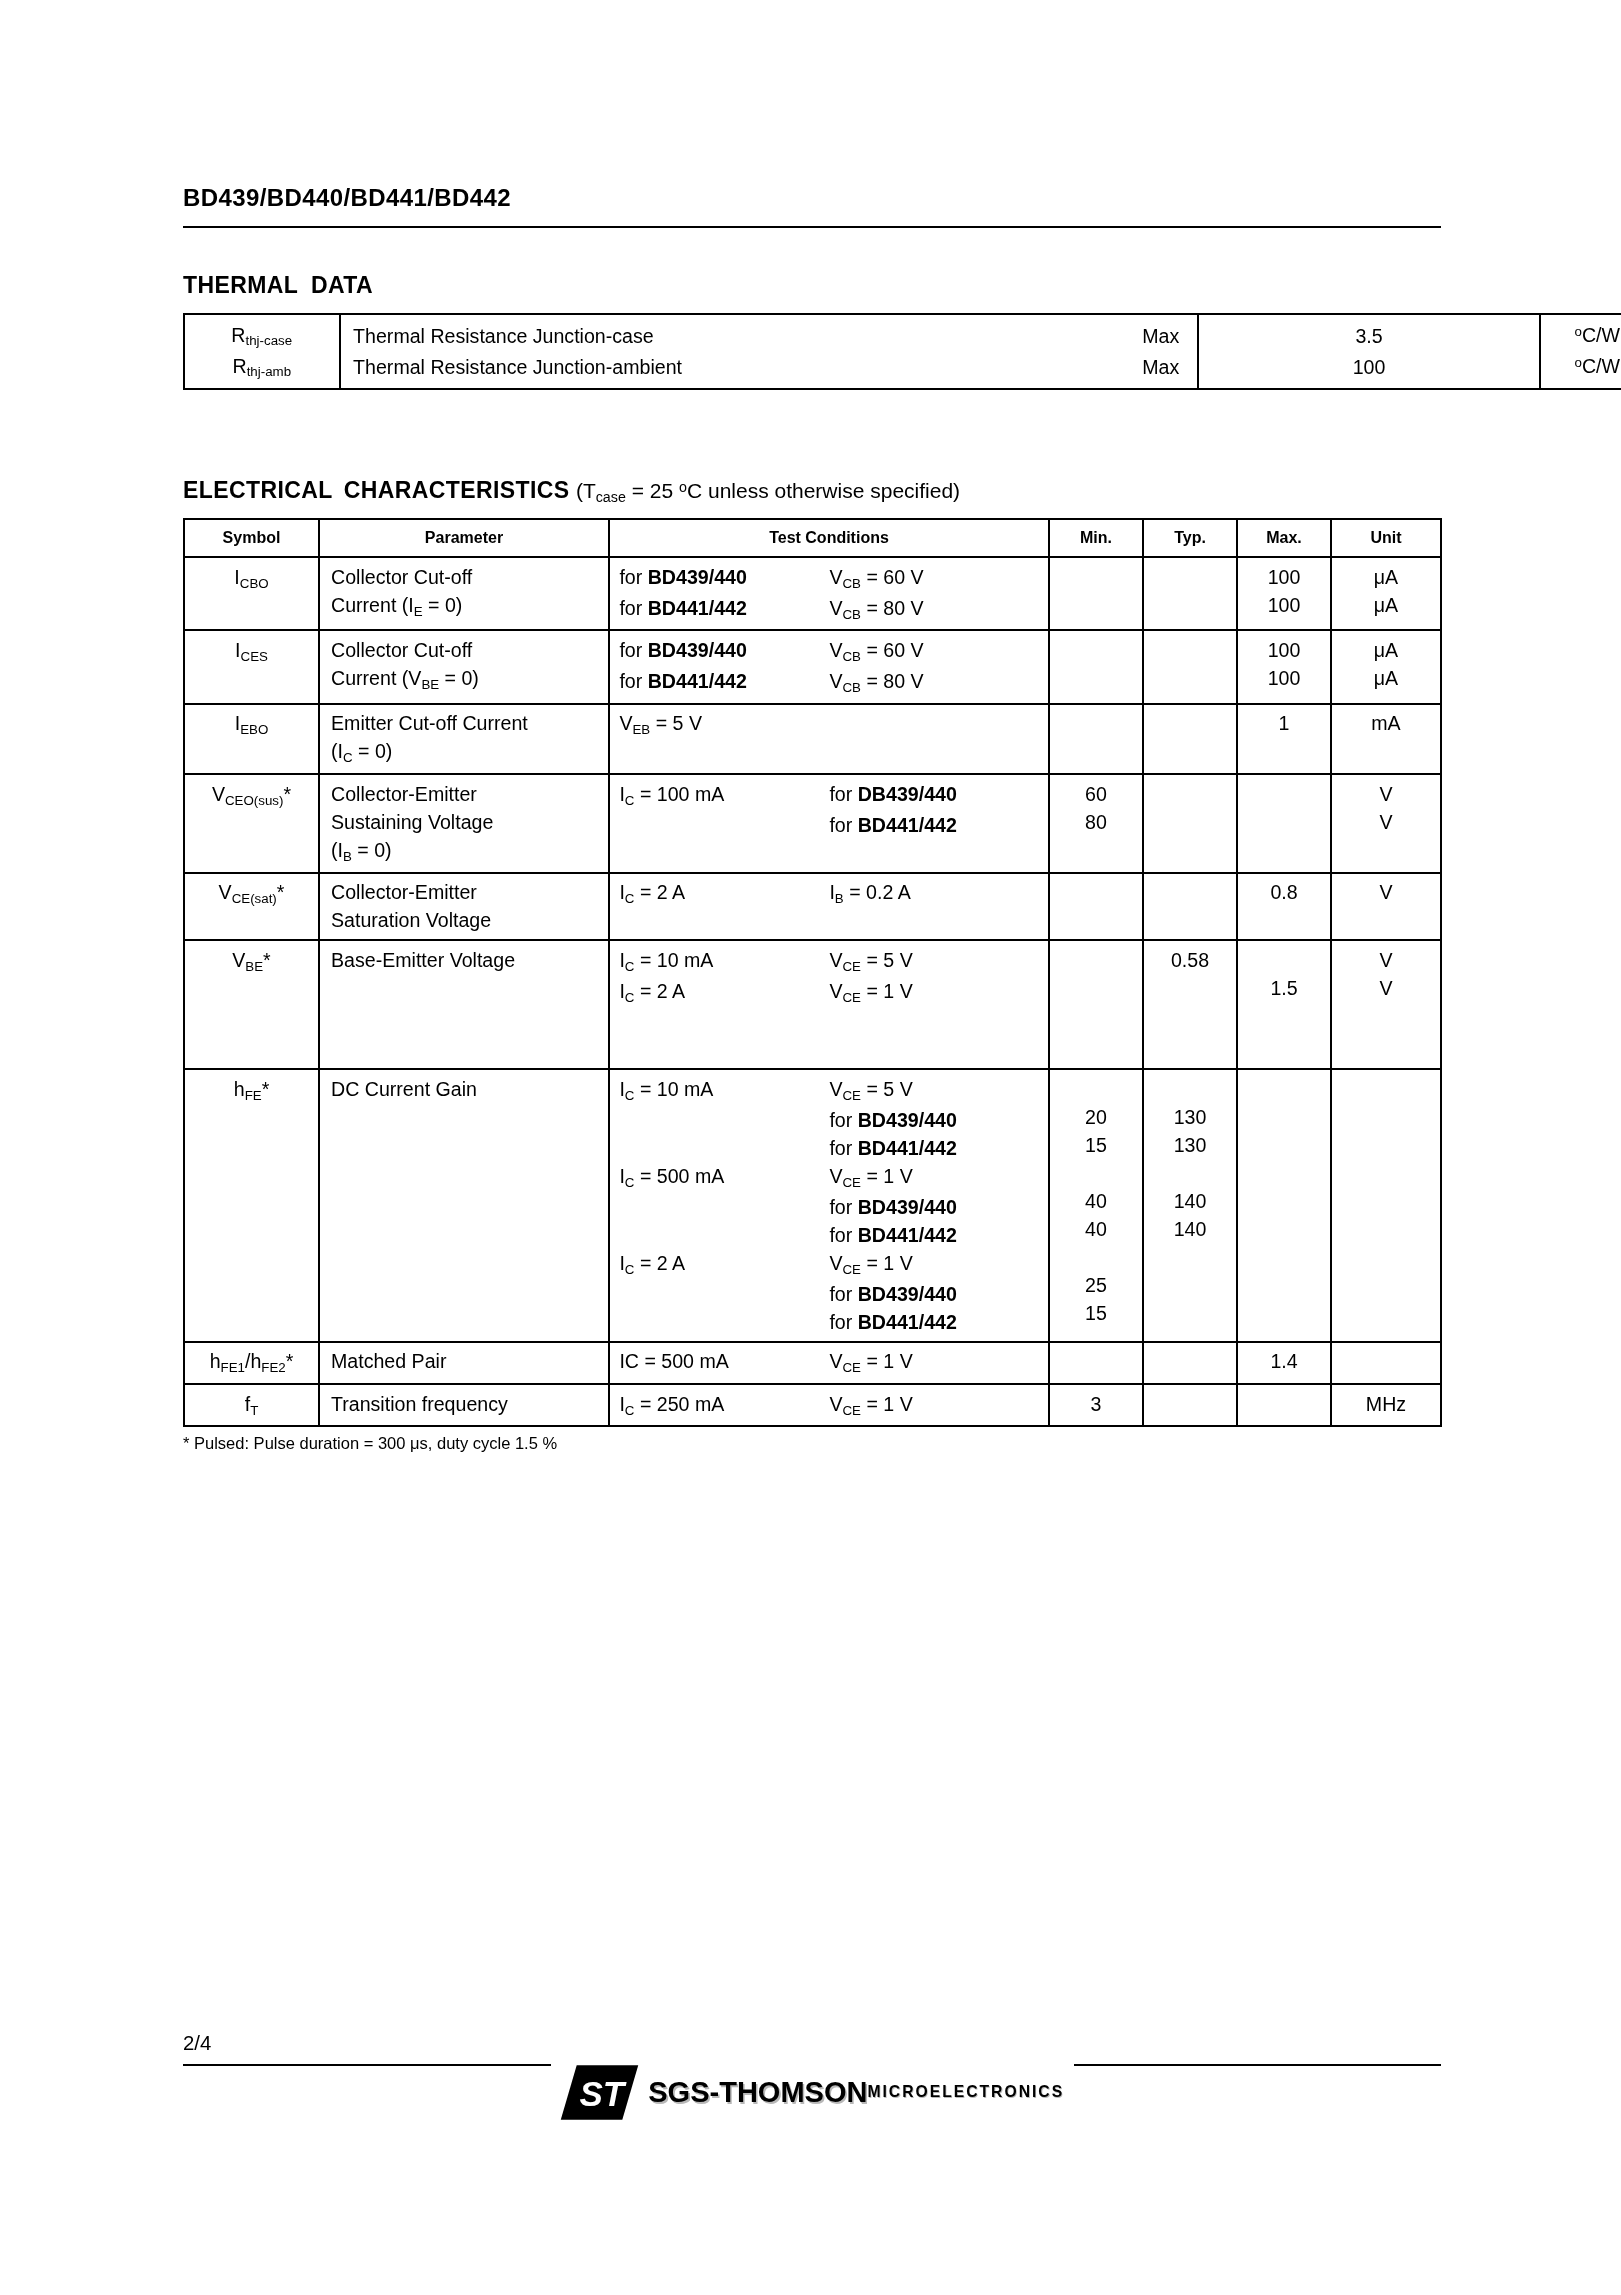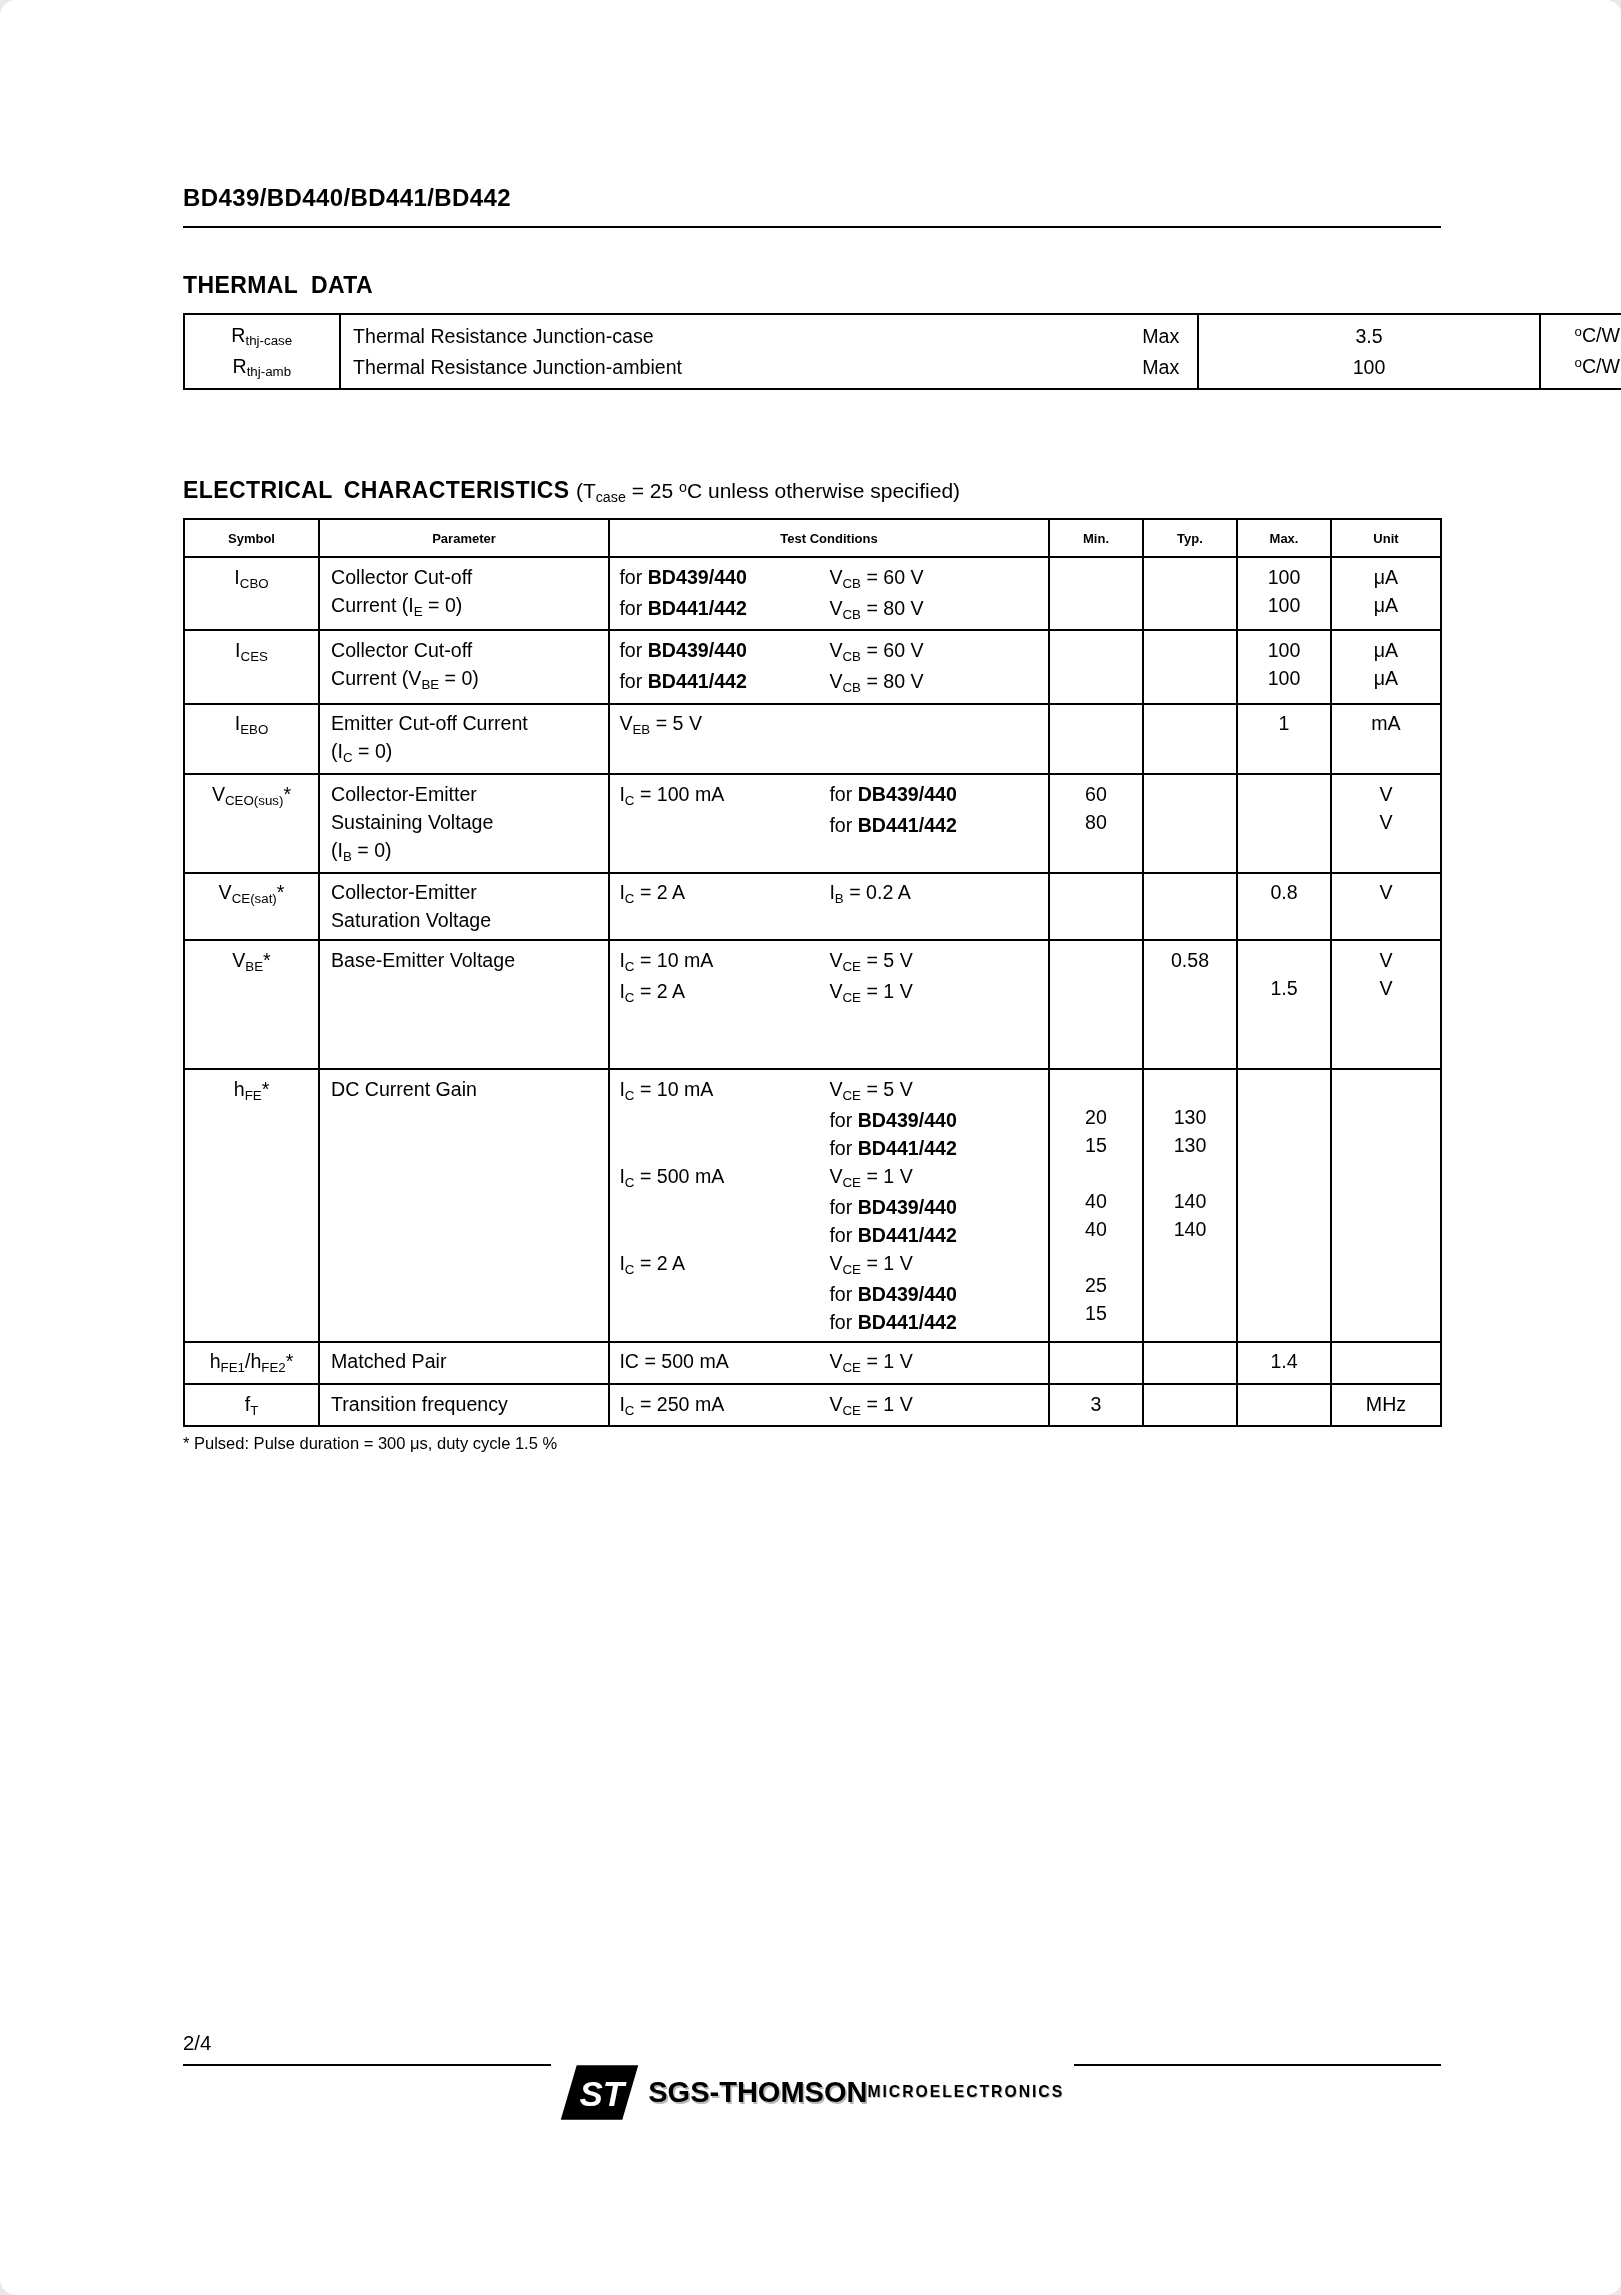--- a/index.html
+++ b/index.html
@@ -1,18 +1,18 @@
 <!DOCTYPE html>
 <html style="font-size:12.6px"><head>
 <meta charset="utf-8">
 <style>
   html, body { margin:0; padding:0; background:#e9e9e9; }
   .page {
     position:relative; width:1622px; height:2295px; background:#ffffff;
-    font-family:"Liberation Sans", sans-serif; color:#000; overflow:hidden;border-radius:16px;
+    font-family:"Liberation Sans", sans-serif; color:#000; overflow:hidden;
   }
   sub { font-size:68%; vertical-align:baseline; position:relative; top:0.30em; }
   sup { font-size:68%; vertical-align:baseline; position:relative; top:-0.45em; }
 
   .doc-title { position:absolute; left:183px; top:184px; font-size:24px; font-weight:700; letter-spacing:0.4px; }
   .title-rule { position:absolute; left:183px; top:226px; width:1258px; border-top:2.4px solid #000; }
 
   .sec-heading { font-size:23px; font-weight:700; word-spacing:6.3px; letter-spacing:0.4px; }
 
   .thermal-section { position:absolute; left:183px; top:272px; width:1258px; }
@@ -25,21 +25,21 @@
   .tc-max  { width:149px; text-align:right; padding-right:17.3px !important; border-right:2.4px solid #000; }
   .tc-val  { width:300px; text-align:center; border-right:2.4px solid #000; }
   .tc-unit { width:98px; text-align:center;margin-top:8px; }
 
   .ec-section { position:absolute; left:183px; top:436px; width:1258px; }
   .ec-heading { font-size:23px;margin-top:41px; }
   .ec-heading .hb { font-weight:700; word-spacing:4.7px; letter-spacing:0.4px; }
   .ec-heading .ht { font-weight:400; font-size:21px; }
 
   .ec-table { margin-top:14px; width:1258px; border-collapse:collapse; border:2.4px solid #000; table-layout:fixed; }
-  .ec-table th { border:2.4px solid #000; font-size:13px; font-weight:700; height:36px; text-align:center; padding:0; }
+  .ec-table th { border:2.4px solid #000; font-size:16px; font-weight:700; height:36px; text-align:center; padding:0; }
   .ec-table td { border:2.4px solid #000; vertical-align:top; padding:4.7px 0; font-size:19.6px; }
   .ln  { min-height:28px; line-height:28px; }
   .c-sym  { text-align:center; }
   .c-par  { padding-left:11px !important; padding-right:4.7px !important; }
   .c-test { padding-left:9.4px !important; padding-right:4.7px !important; }
   .tcl { display:flex; }
   .tl  { flex:0 0 210px; }
   .trp { flex:1; }
   .c-num { text-align:center; }
   tr.r-vbe td { height:118px; }

